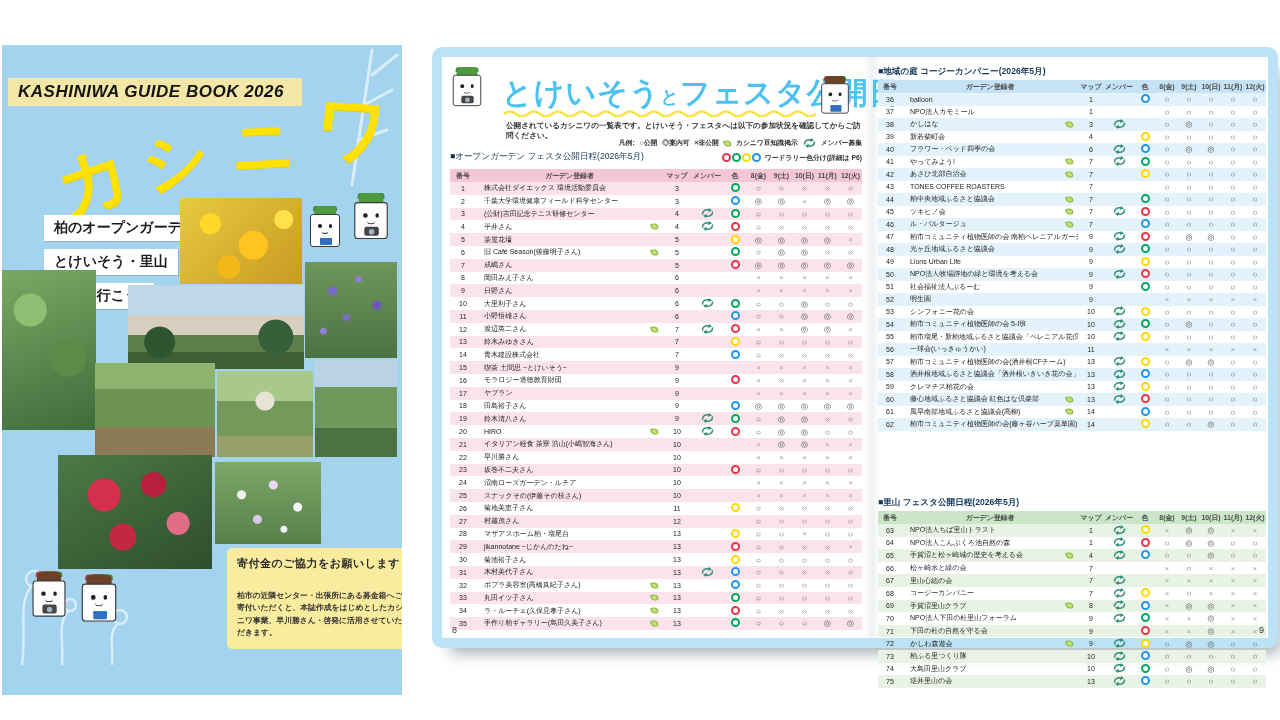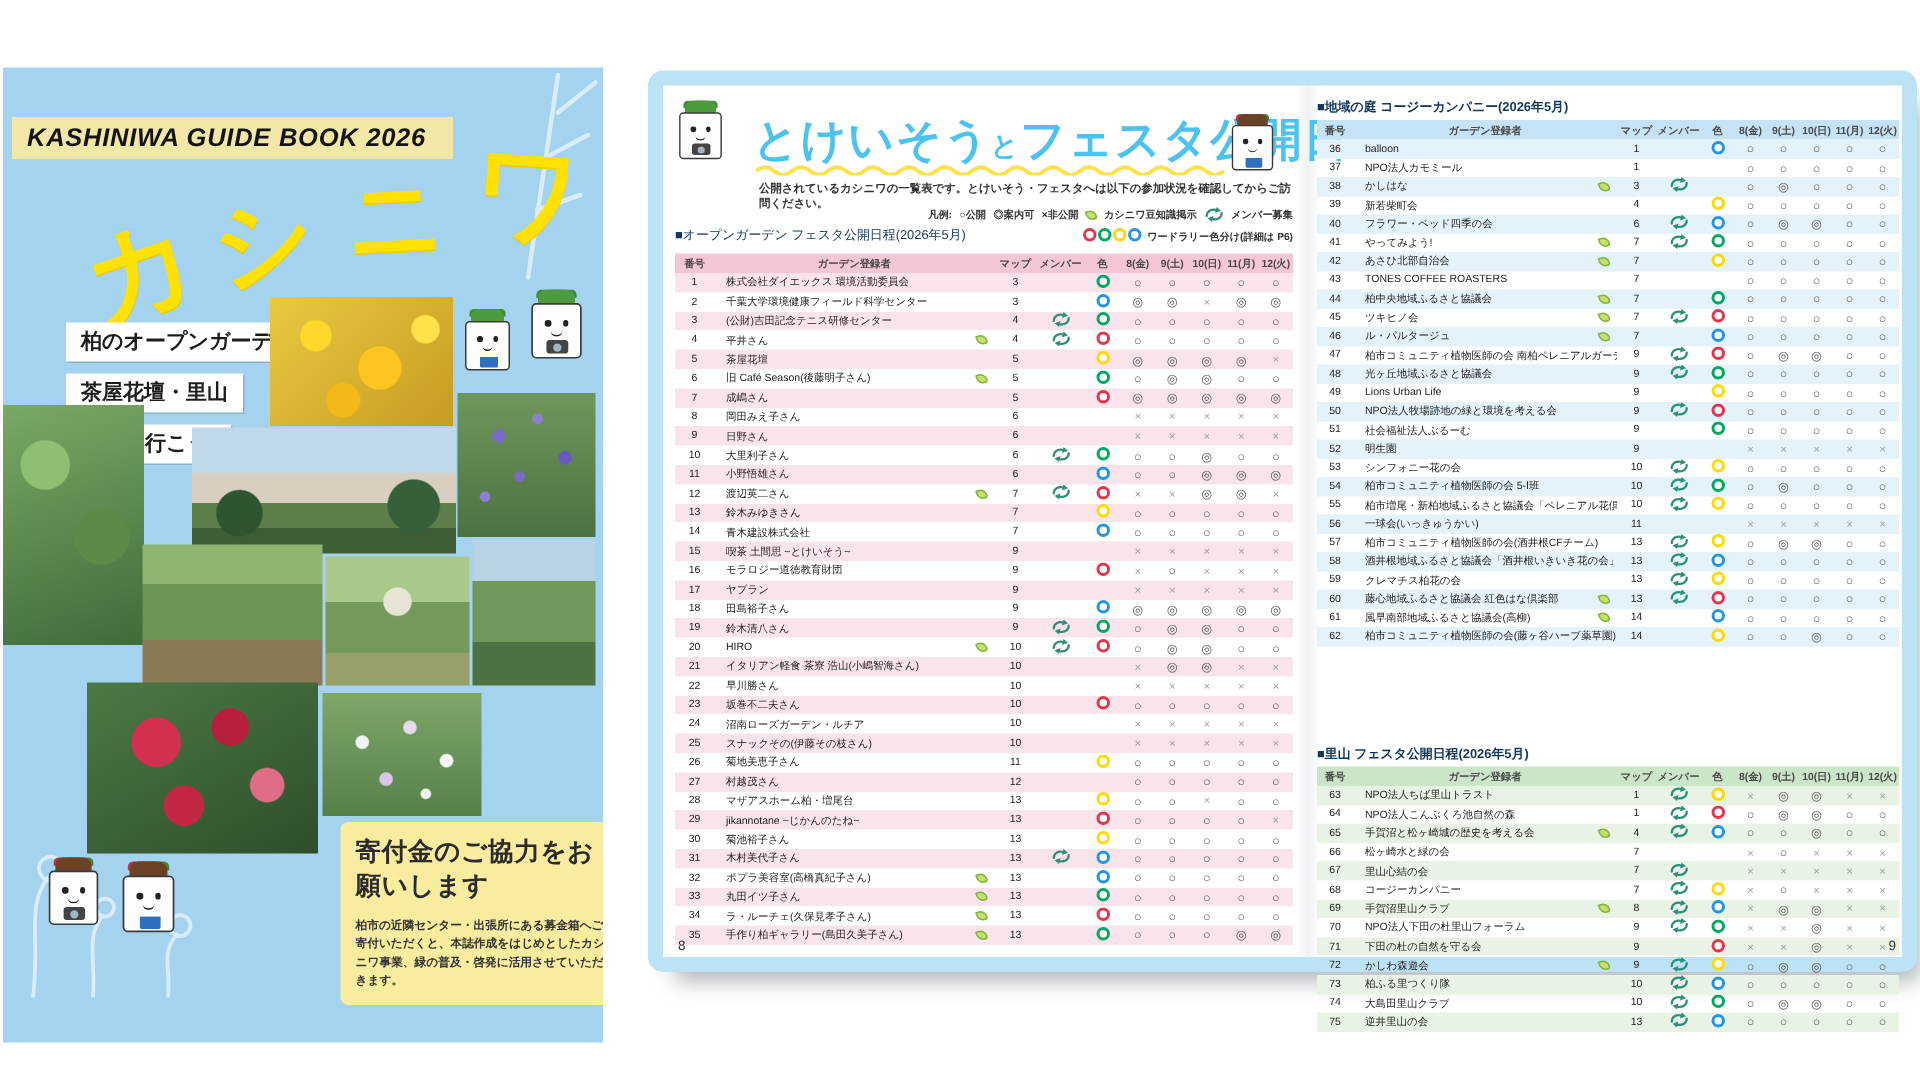--- a/index.html
+++ b/index.html
@@ -56,21 +56,21 @@
       linear-gradient(150deg,#4C7A45,#2E4E2C); }
   .ph-bed { left:213px; top:417px; width:106px; height:82px;
     background: radial-gradient(circle at 25% 40%, #F2F2F2 0 4px, transparent 5px),
       radial-gradient(circle at 55% 28%, #E8D9EE 0 4px, transparent 5px),
       radial-gradient(circle at 78% 55%, #F7F7F7 0 4px, transparent 5px),
       radial-gradient(circle at 40% 70%, #D9C6E8 0 4px, transparent 5px),
       radial-gradient(circle at 65% 82%, #F2F2F2 0 3px, transparent 4px),
       linear-gradient(180deg,#7FA768,#55804A); }
 
   .donation { position:absolute; left:225px; top:503px; width:192px; background:#F9EC9E; border-radius:5px; padding:8px 10px 9px 10px; }
-  .donation h3 { font-size:17px; color:#2b2b2b; margin-bottom:9px; letter-spacing:.5px;font-family:Liberation Serif, serif; }
+  .donation h3 { font-size:11px; color:#2b2b2b; margin-bottom:19px; letter-spacing:.5px;font-family:Liberation Serif, serif; }
   .donation p { font-size:7.8px; line-height:1.6; color:#333; font-weight:bold; }
 
   
   .mascot { position:absolute; width:34px; height:50px; }
   .mascot .top { position:absolute; left:6px; top:1px; width:22px; height:9px; background:#4E9B3F; border-radius:5px 5px 1px 1px;
      box-shadow:-3px -2px 0 -2px #3E8B33, 3px -2px 0 -2px #3E8B33; }
   .mascot .box { position:absolute; left:2px; top:9px; width:30px; height:33px; background:#FDFDFD; border:1.5px solid #3A3A3A; border-radius:3px; }
   .mascot .eye { position:absolute; top:9px; width:3.5px; height:3.5px; background:#222; border-radius:50%; }
   .mascot .eye.l { left:7px; } .mascot .eye.r { right:7px; }
   .mascot .mouth { position:absolute; left:50%; top:15px; width:7px; height:4px; border-bottom:1.4px solid #222; border-radius:0 0 7px 7px; transform:translateX(-50%); }
@@ -151,21 +151,21 @@
       <path d="M110 120 C112 100 105 90 116 78"></path>
         <circle cx="118" cy="72" r="7"></circle>
     </g>
   </svg>
 
   <div class="cover-banner">KASHINIWA GUIDE BOOK 2026</div>
   <div class="cover-title"><span class="ch0">カ</span><span class="ch1">シ</span><span class="ch2">ニ</span><span class="ch3">ワ</span></div>
 
   <div class="taglines">
     <div class="tagline">柏のオープンガーデン・</div>
-    <div class="tagline">茶屋花壇・里山</div>
+    <div class="tagline">とけいそう・里山</div>
     <div class="tagline">を見に行こう!</div>
   </div>
 
   <div class="ph ph-yellow"></div>
   <div class="ph ph-building"></div>
   <div class="ph ph-iris"></div>
   <div class="ph ph-green"></div>
   <div class="ph ph-garden1"></div>
   <div class="ph ph-garden2"></div>
   <div class="ph ph-right"></div>
@@ -204,21 +204,21 @@
     <div class="box">
         <span class="eye l"></span>
         <span class="eye r"></span>
         <span class="mouth"></span>
         <span class="acc-book"></span>
       </div>
   </div>
 
   <div class="donation">
     <h3>寄付金のご協力をお願いします</h3>
-    <p>柏市の近隣センター・出張所にある募金箱へご寄付いただくと、本誌作成をはじめとしたカシニワ事業、緑の普及・啓発に活用させていただきます。</p>
+    <p>柏市の近隣センター・出張所にある募金箱へご寄付いただくと、本誌作成をはじめとしたカシニワ事業、早川勝さん・啓発に活用させていただきます。</p>
   </div>
 </div>
 
 <div class="spread">
   <div class="spread-inner">
     <div class="fold"></div>
 
     <div class="page8">
       <div class="hdr">
         <div class="mascot" style="left:0; top:6px; transform:scale(.95);">

